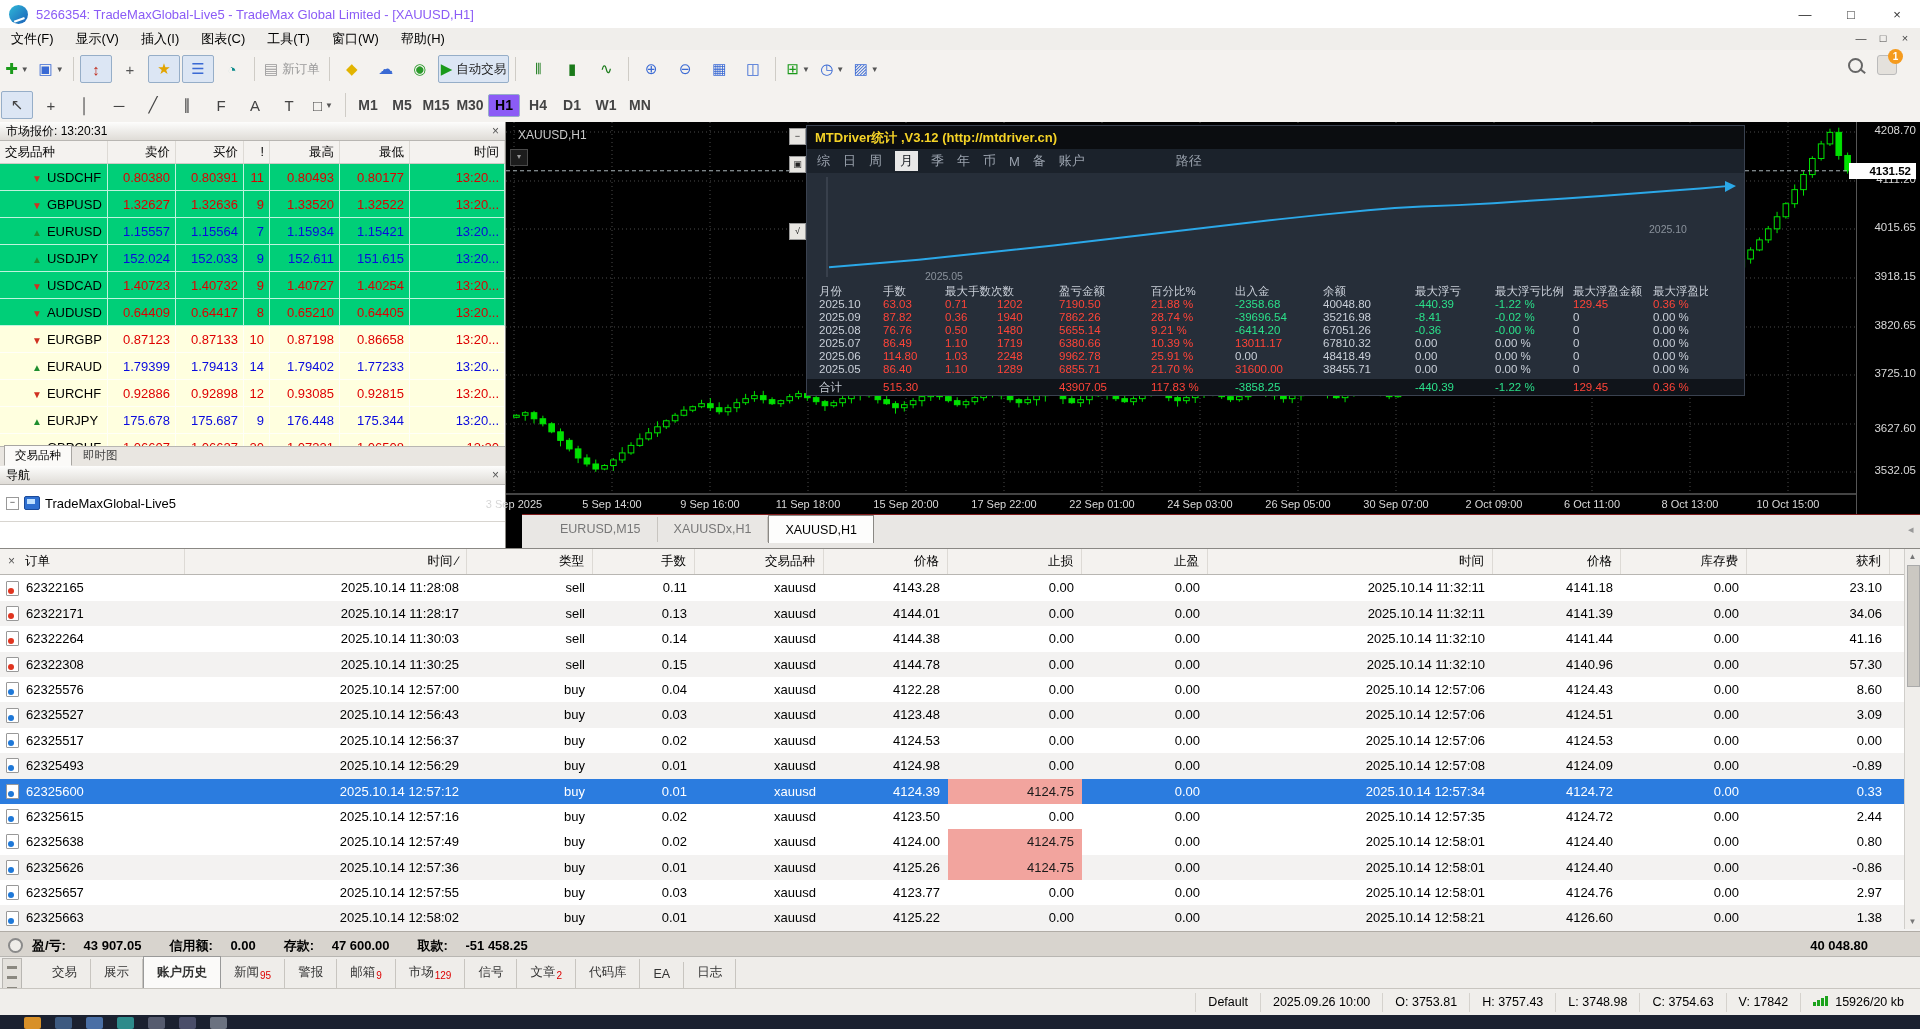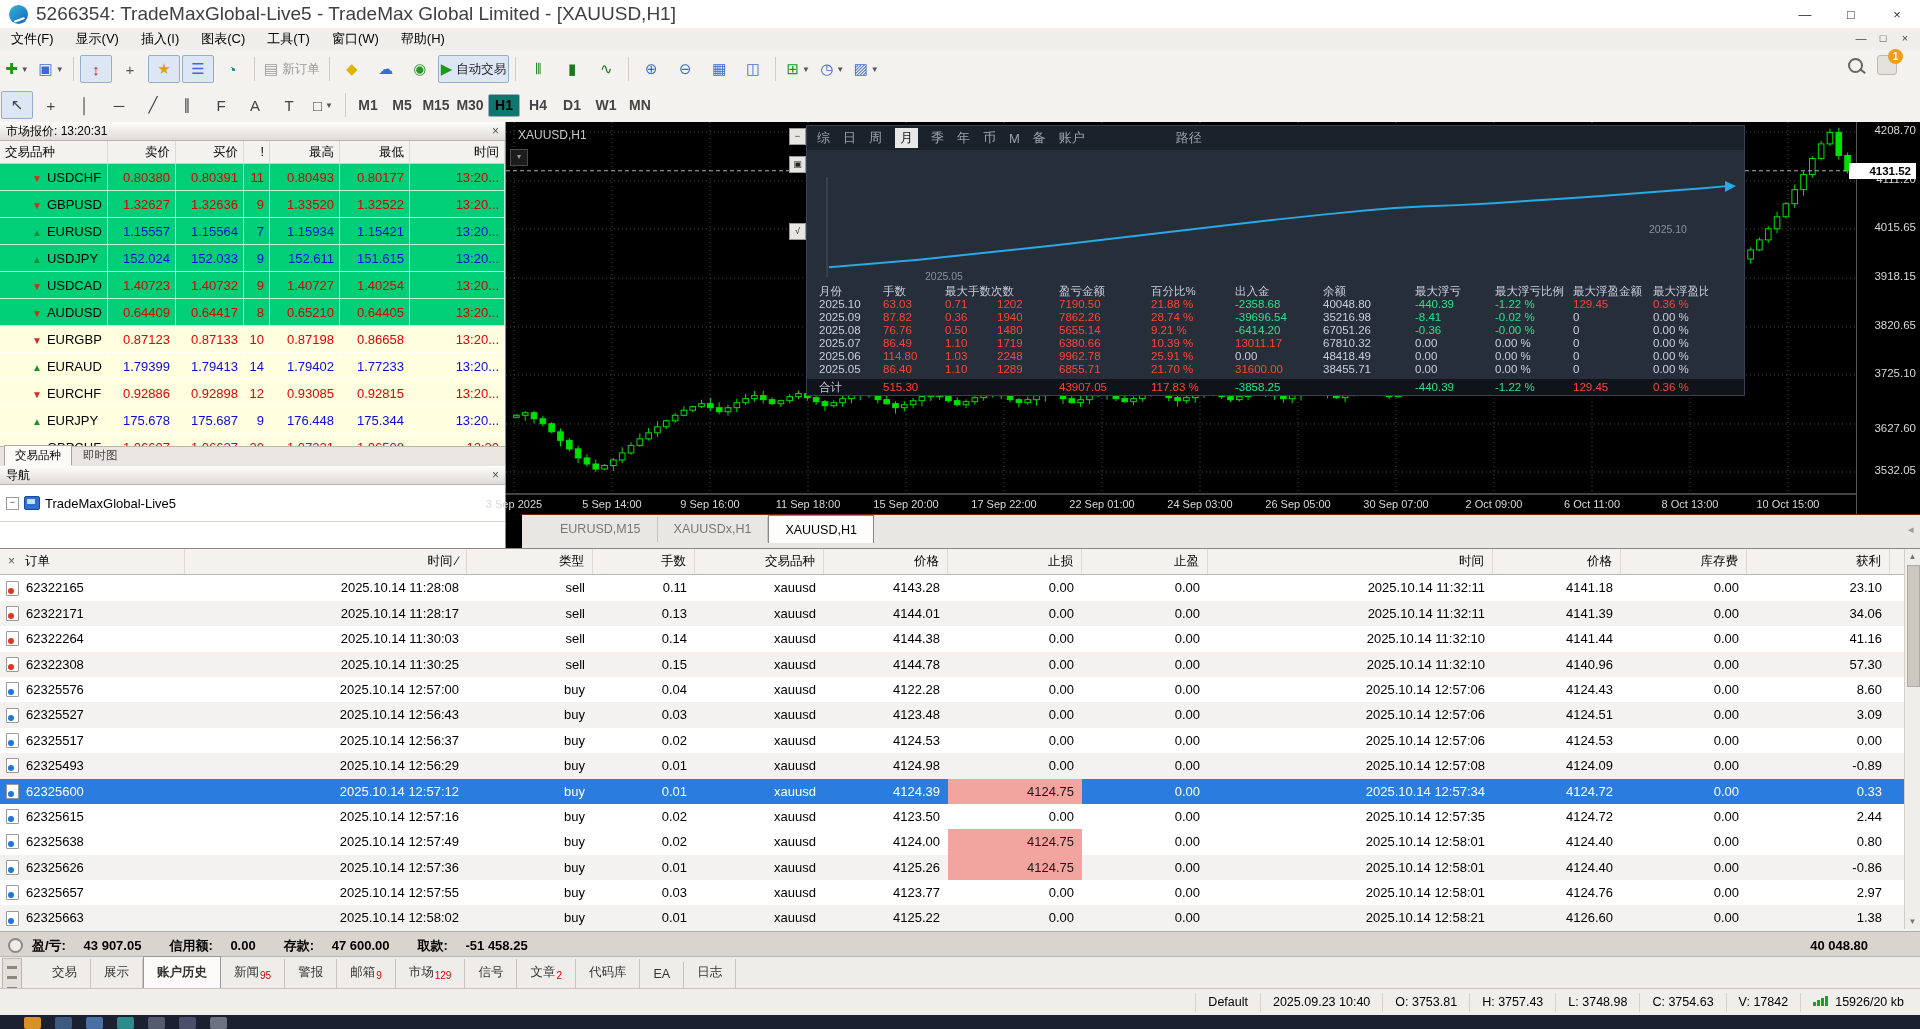--- a/index.html
+++ b/index.html
@@ -3,39 +3,39 @@
 <meta charset="utf-8">
 <style>
   html,body{margin:0;padding:0;background:#888;}
   #app{position:relative;width:1920px;height:1029px;background:#F0EEEB;overflow:hidden;
        font-family:"Liberation Sans","DejaVu Sans",sans-serif;font-size:13px;color:#000;
        box-shadow:inset 0 0 0 1px #777;}
   
   .titlebar{position:absolute;left:0;top:0;width:1920px;height:28px;background:#FFF;display:flex;align-items:center;}
   .logo{width:19px;height:19px;border-radius:50%;margin:0 8px 0 9px;background:linear-gradient(135deg,#2fb9d8,#1b5fb8);position:relative;}
   .logo:after{content:"";position:absolute;left:4px;top:9px;width:11px;height:5px;border-bottom:2px solid #fff;transform:rotate(-20deg);}
-  .wtitle{font-size:19px;color:#404040;}
+  .wtitle{font-size:13px;color:#8b5cf6;}
   .wcontrols{margin-left:auto;display:flex;height:28px;}
   .wbtn{width:46px;height:28px;display:flex;align-items:center;justify-content:center;font-size:13px;color:#333;}
   .menubar{position:absolute;left:0;top:28px;width:1920px;height:22px;background:#F0EEEB;border-bottom:1px solid #DDDAD5;display:flex;align-items:center;}
   .mitem{padding:0 11px;font-size:13px;height:22px;line-height:22px;}
   .mdictl{margin-left:auto;display:flex;margin-right:4px;}
   .mdibtn{width:22px;height:18px;text-align:center;line-height:17px;font-size:11px;color:#444;}
   .toolbar{position:absolute;left:0;width:1920px;background:#F4F2EF;border-bottom:1px solid #D8D5D0;display:flex;align-items:center;}
   #tb1{top:50px;height:38px;}
   #tb2{top:88px;height:34px;}
   .tbtn{min-width:26px;height:26px;margin:0 1px;border:1px solid transparent;border-radius:2px;display:flex;align-items:center;justify-content:center;font-size:15px;padding:0 2px;}
   .tbtn.pressed{background:#DCE6F4;border-color:#96AEC8;}
   .tbtn.disabled{color:#AAA;}
   .tbtn .lbl{font-size:12.5px;margin-left:4px;color:#222;}
   .tbtn.disabled .lbl{color:#999;}
   .dd{font-size:8px;color:#555;margin-left:3px;}
   .tsep{width:1px;height:24px;background:#CFCCC6;margin:0 5px;}
   .tfbtn{width:30px;height:21px;margin:0 1px;text-align:center;line-height:21px;font-size:14px;font-weight:bold;color:#444;border:1px solid transparent;border-radius:2px;}
-  .tfbtn.active{background:#0f766e;border-color:#96AEC8;color:#000;}
+  .tfbtn.active{background:#8b5cf6;border-color:#96AEC8;color:#000;}
   .util{position:absolute;top:55px;display:flex;align-items:center;}
   .mag{width:11px;height:11px;border:2px solid #666;border-radius:50%;position:relative;margin-right:14px;}
   .mag:after{content:"";position:absolute;left:9px;top:10px;width:7px;height:2px;background:#666;transform:rotate(40deg);}
   .noteicon{width:18px;height:18px;background:#E4E1DC;border:1px solid #BBB;border-radius:3px;position:relative;}
   .badge{position:absolute;right:-7px;top:-7px;width:15px;height:15px;border-radius:50%;background:#F59B1E;color:#fff;font-size:10px;font-weight:bold;text-align:center;line-height:15px;}
   
   .leftcol{position:absolute;left:0;top:122px;width:505px;height:426px;background:#F0EEEB;}
   .caption{height:18px;background:linear-gradient(#FDFDFC,#DFDCD7);border-bottom:1px solid #B8B6B2;display:flex;align-items:center;font-size:12px;padding:0 6px;}
   .caption .cx{margin-left:auto;color:#555;font-size:12px;}
   .mwgrid{display:grid;grid-template-columns:108px 68px 68px 26px 70px 70px 95px;}
@@ -780,20 +780,21 @@
         <span style="left: 649px;">24 Sep 03:00</span>
         <span style="left: 747px;">26 Sep 05:00</span>
         <span style="left: 845px;">30 Sep 07:00</span>
         <span style="left: 943px;">2 Oct 09:00</span>
         <span style="left: 1041px;">6 Oct 11:00</span>
         <span style="left: 1139px;">8 Oct 13:00</span>
         <span style="left: 1237px;">10 Oct 15:00</span>
       </div>
 
     <div class="mtd">
+      <div class="mtdtitle">MTDriver统计 ,V3.12 (http://mtdriver.cn)</div>
       <div class="mtdtabs" id="mtdtabs">
           <span class="mtdtab">综</span>
           <span class="mtdtab">日</span>
           <span class="mtdtab">周</span>
           <span class="mtdtab active">月</span>
           <span class="mtdtab">季</span>
           <span class="mtdtab">年</span>
           <span class="mtdtab">币</span>
           <span class="mtdtab">M</span>
           <span class="mtdtab">备</span>
@@ -1181,21 +1182,21 @@
   <div class="dock">
       <i></i>
       <i></i>
       <i></i>
       <i></i>
     </div>
 
   <div id="statusbar">
     <div style="flex:1;"></div>
     <div class="scell">Default</div>
-    <div class="scell">2025.09.23 10:40</div>
+    <div class="scell">2025.09.26 10:00</div>
     <span id="ohlcv" style="display: flex;">
         <div class="scell">O: 3753.81</div>
         <div class="scell">H: 3757.43</div>
         <div class="scell">L: 3748.98</div>
         <div class="scell">C: 3754.63</div>
         <div class="scell">V: 17842</div>
       </span>
     <div class="scell" style="margin-right:4px;">
       <span class="sig">
           <i style="height:4px"></i>

